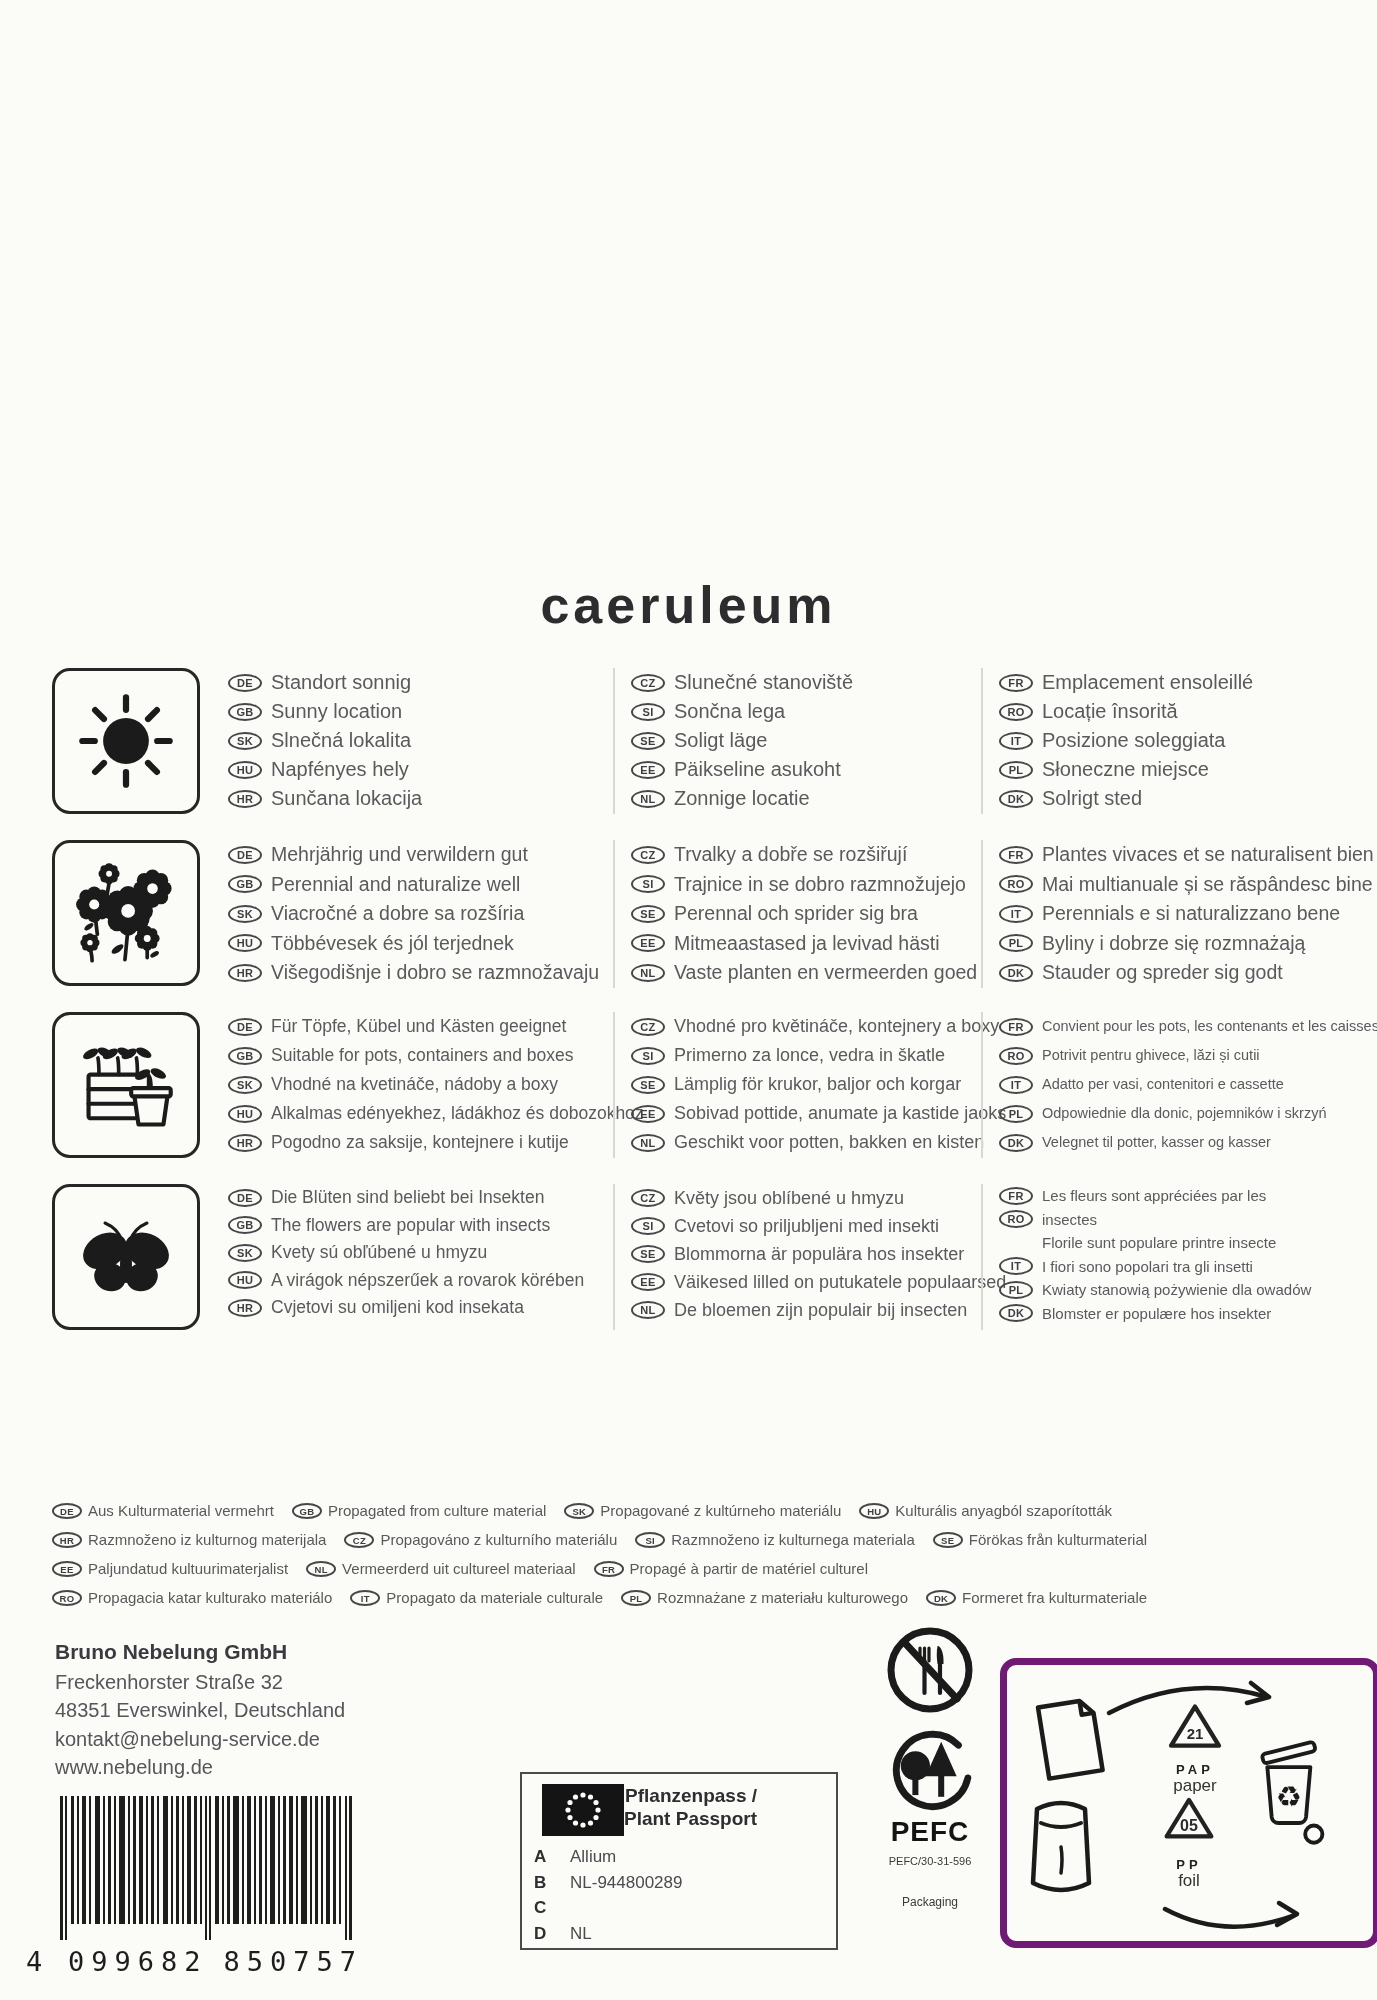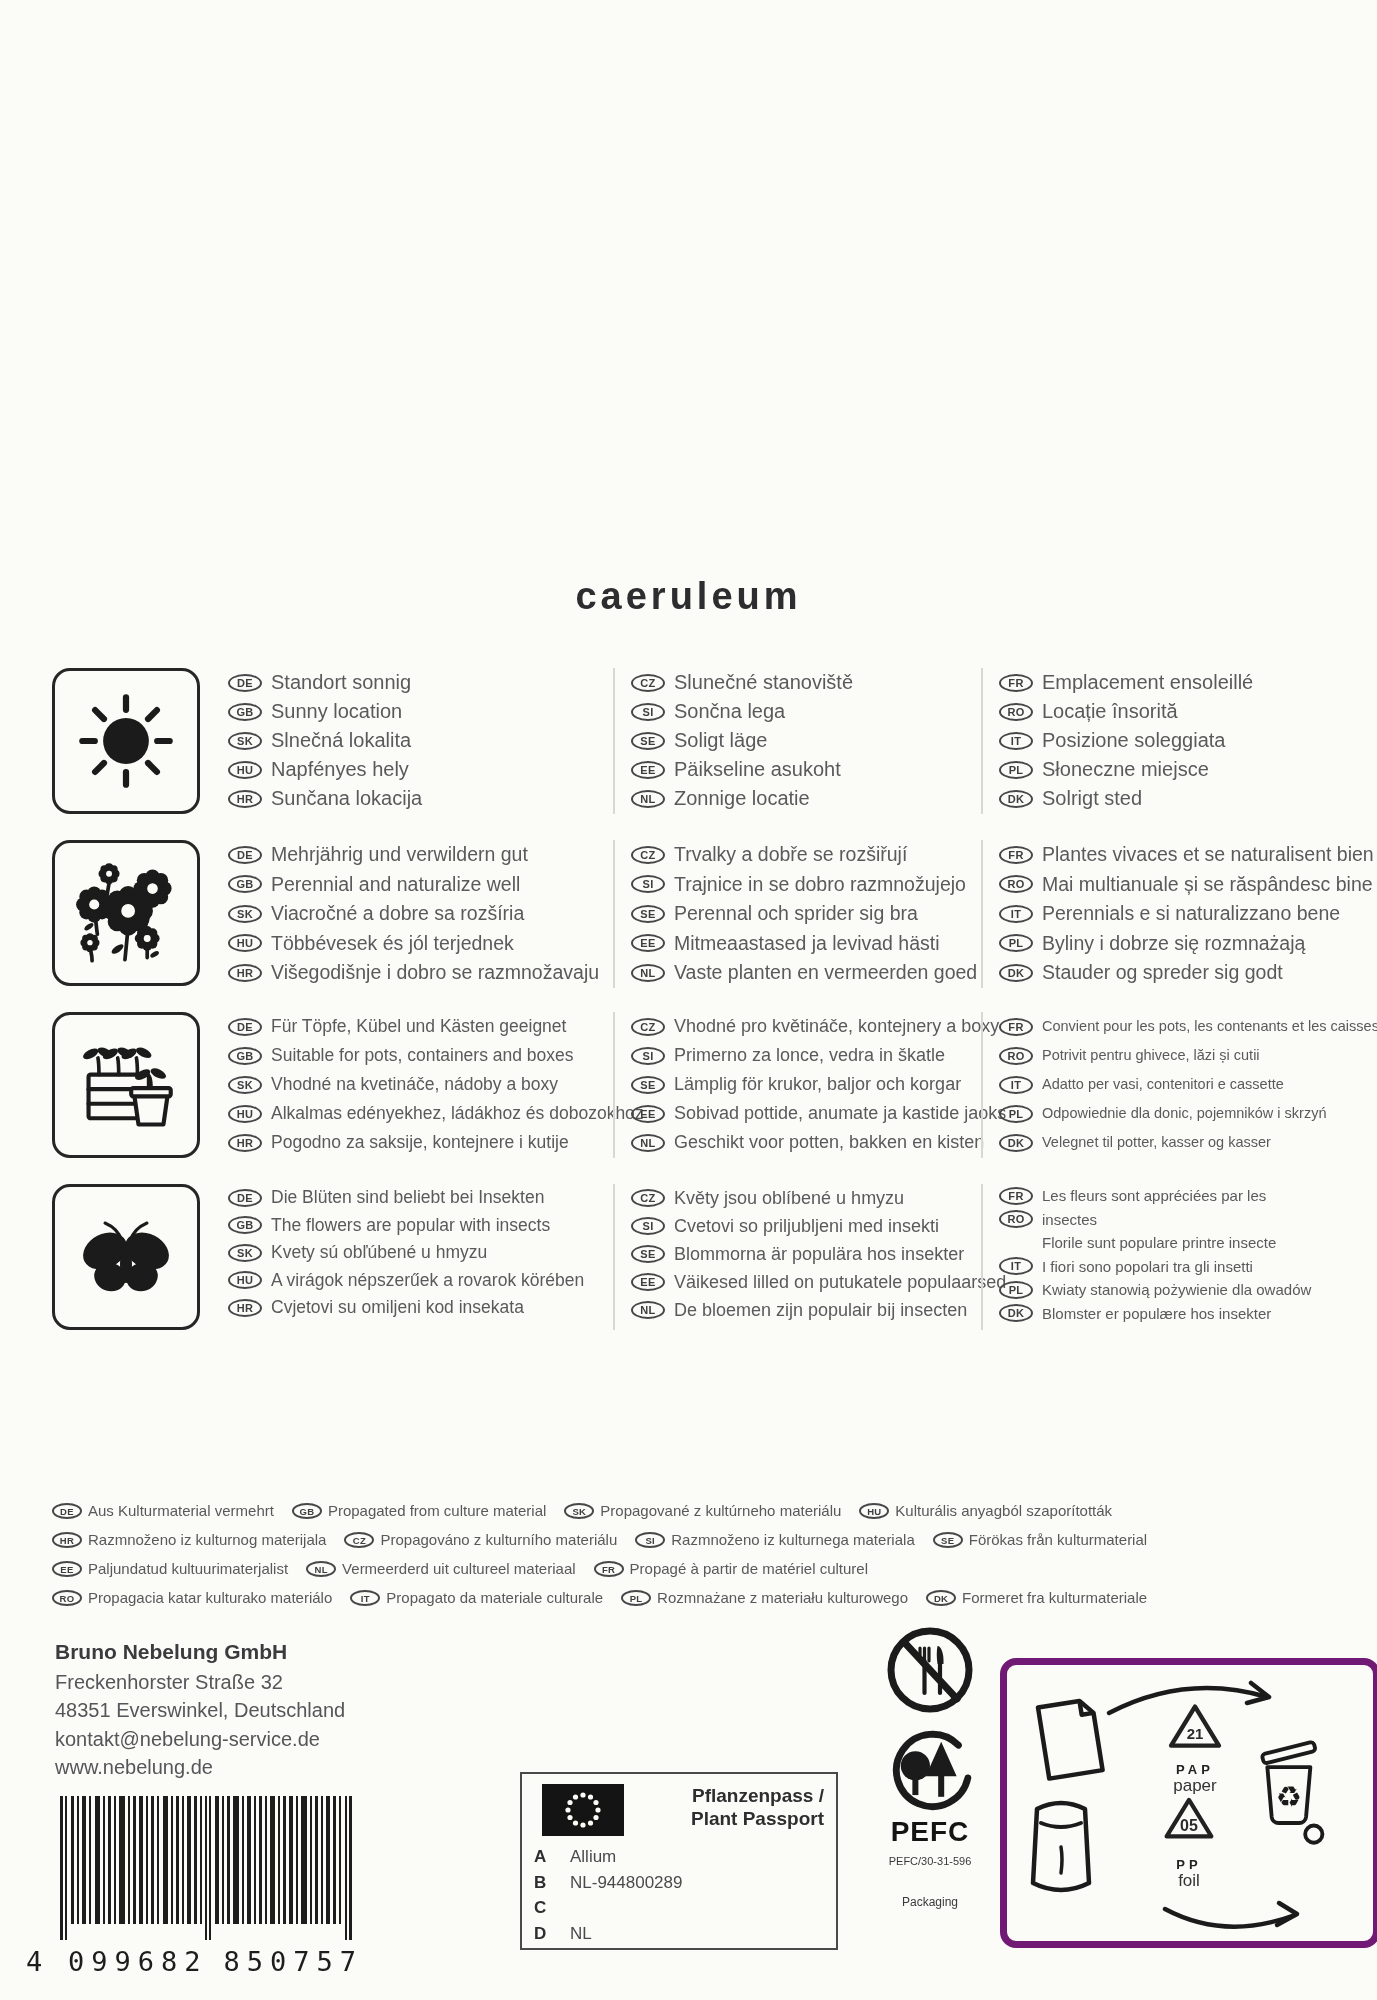--- a/index.html
+++ b/index.html
@@ -1,21 +1,21 @@
 <!DOCTYPE html>
 <html><head>
 <meta charset="utf-8">
 <style>
   html,body{margin:0;padding:0;background:#fbfbf7;width:1377px;height:2000px;overflow:hidden;
     font-family:"Liberation Sans",sans-serif;-webkit-font-smoothing:antialiased;}
   .sheet{position:absolute;inset:0;width:1377px;height:2000px;}
   .title{position:absolute;top:470px;left:0;width:100%;text-align:center;
     font-family:"DejaVu Serif",serif;font-weight:bold;font-size:68px;color:#28282b;letter-spacing:1px;}
   .subtitle{position:absolute;top:575px;left:0;width:100%;text-align:center;
-    font-weight:bold;font-size:38px;color:#2d2d30;letter-spacing:4px;}
+    font-weight:bold;font-size:52px;color:#2d2d30;letter-spacing:4px;}
   .rows-wrap{position:absolute;top:668px;left:52px;right:38px;}
   .icon-row{display:grid;grid-template-columns:176px 385px 368px 1fr;min-height:148px;margin-bottom:24px;align-items:start;}
   .icon-box{width:142px;height:140px;border:3px solid #262626;border-radius:18px;
     display:flex;align-items:center;justify-content:center;background:transparent;}
   .icon-box svg{display:block;}
   .entries-col{display:flex;flex-direction:column;justify-content:flex-start;min-height:146px;}
   .icon-row > .entries-col:nth-child(3),
   .icon-row > .entries-col:nth-child(4){border-left:2px solid #d8d8d3;padding-left:16px;min-height:146px;}
   .entry{display:flex;align-items:center;white-space:nowrap;}
   .badge{flex:none;display:inline-block;border:2px solid #47474a;border-radius:50%;
@@ -38,21 +38,21 @@
   .address{position:absolute;top:1638px;left:55px;color:#55555a;font-size:20px;line-height:28.5px;}
   .address .company{font-weight:bold;color:#3a3a3f;font-size:21px;margin-bottom:1px;}
   
   .barcode{position:absolute;left:26px;top:1796px;width:345px;}
   .bc-digits{display:flex;margin-top:0;font-family:"DejaVu Sans Mono",monospace;font-size:27px;color:#1d1d1d;}
   .bc-first{width:34px;}
   .bc-g{flex:1;text-align:center;letter-spacing:7px;}
   
   .passport{position:absolute;left:520px;top:1772px;width:318px;height:178px;border:2px solid #4a4a4a;
     padding:10px 12px;box-sizing:border-box;background:transparent;}
-  .pp-head{display:flex;justify-content:space-between;align-items:flex-start;padding-left:8px;}
+  .pp-head{display:flex;align-items:flex-start;padding-left:8px;}
   .pp-title{text-align:right;font-weight:bold;font-size:19px;line-height:23px;color:#2e2e31;}
   .pp-rows{margin-top:8px;}
   .pp-row{display:flex;font-size:17px;line-height:25.5px;}
   .pp-key{width:36px;font-weight:bold;color:#2e2e31;}
   .pp-val{color:#4b4b4f;}
   
   .pefc-col{position:absolute;left:866px;top:1620px;width:128px;text-align:center;}
   .pefc-name{font-weight:800;font-size:28px;letter-spacing:1px;color:#141414;margin-top:-2px;}
   .pefc-license{font-size:11px;color:#3a3a3a;margin-top:7px;}
   .pefc-label{font-size:12px;color:#3a3a3a;margin-top:28px;}

